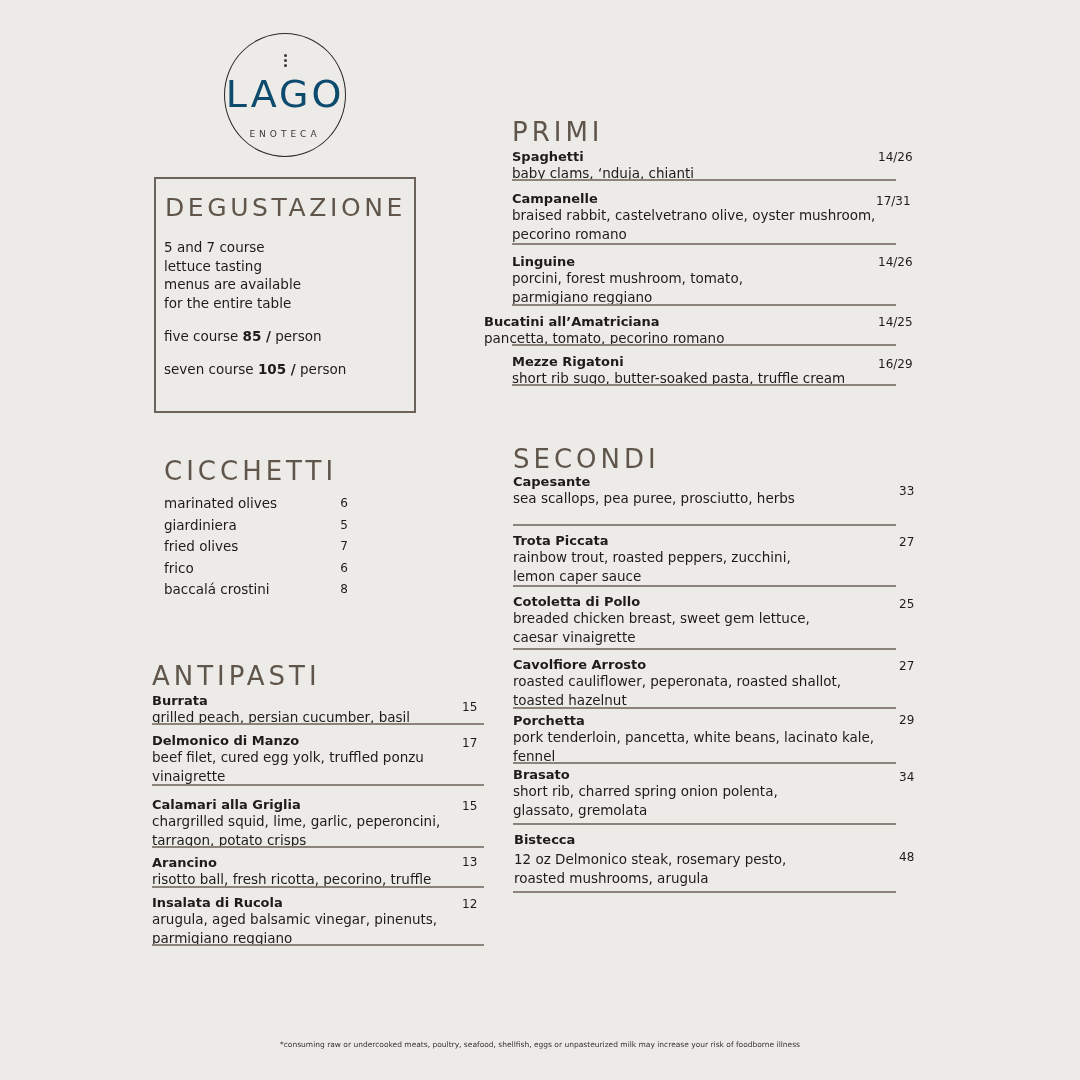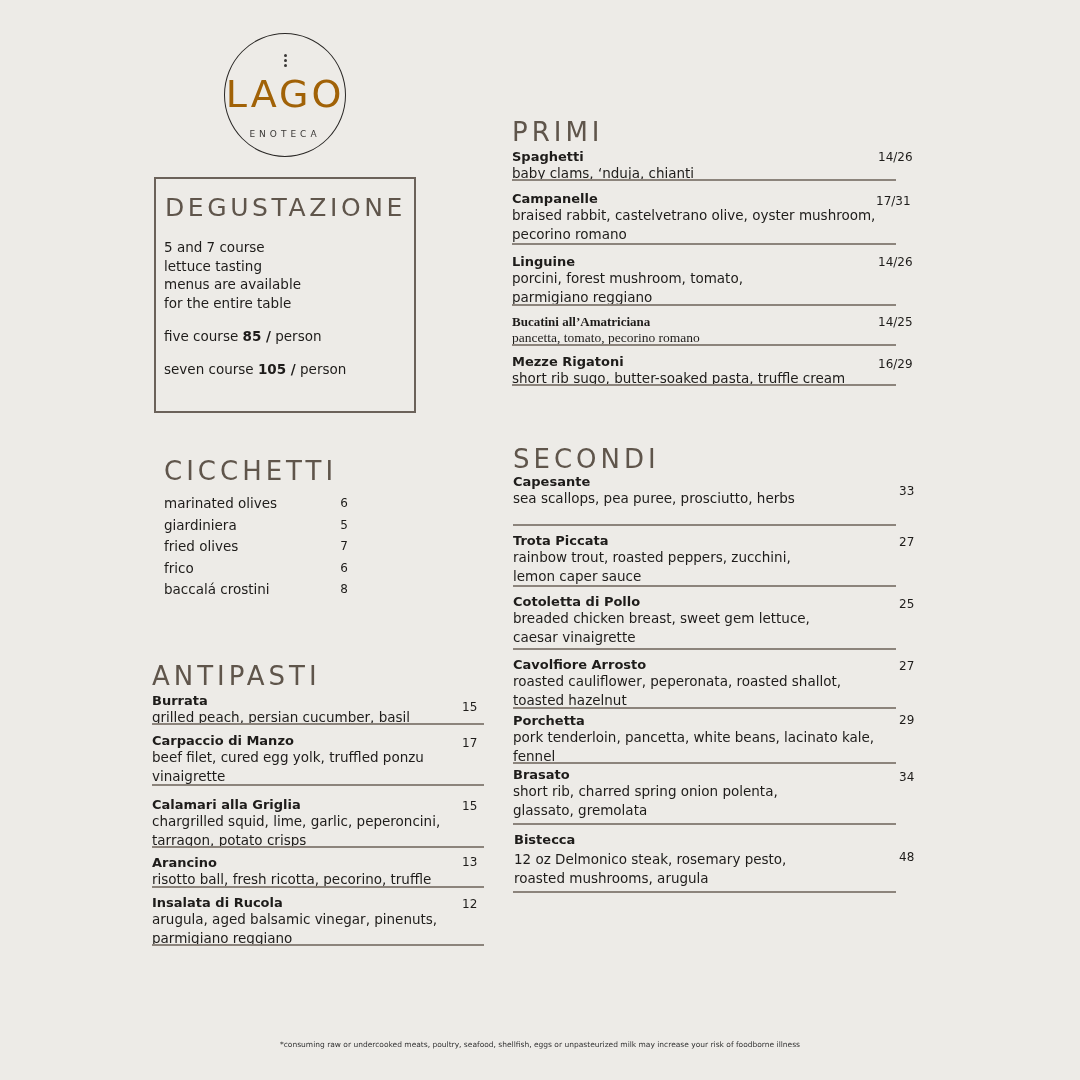--- a/index.html
+++ b/index.html
@@ -10,21 +10,21 @@
   .abs { position:absolute; }
   
   .logo {
     left:224px; top:33px; width:122px; height:124px; border:1.5px solid #2a2826; border-radius:50%;
     box-sizing:border-box;
   }
   .logo-dots { left:284px; top:54px; width:3px; }
   .logo-dots span { display:block; width:3px; height:3px; background:#3a3836; border-radius:50%; margin-bottom:2px; }
   .logo-title {
     left:224px; top:72px; width:122px; text-align:center; font-size:38px; letter-spacing:3px;
-    font-family:"DejaVu Sans", sans-serif; font-weight:normal; color:#a16207; line-height:44px;
+    font-family:"DejaVu Sans", sans-serif; font-weight:normal; color:#0c4a6e; line-height:44px;
   }
   .logo-sub {
     left:224px; top:122px; width:122px; text-align:center; font-size:9px; letter-spacing:4px; color:#3a3836;margin-top:7px;
   }
 
   .section-title {
     font-size:27px; letter-spacing:4px; color:#5f554b; font-weight:normal; line-height:30px;
   }
   .deg-box {
     left:154px; top:177px; width:262px; height:236px; border:2px solid #6b625a; box-sizing:border-box;
@@ -79,21 +79,21 @@
 <div class="abs section-title" style="left:152px; top:661px; font-size:26px;">ANTIPASTI</div>
 
 <div class="item" style="left:152px; top:693px; width:300px;">
   <div class="name">Burrata</div>
     <div class="desc">grilled peach, persian cucumber, basil</div>
 </div>
 <div class="abs" style="left:462px; top:700px; font-size:12px;">15</div>
 <div class="rule" style="left:152px; top:723px; width:332px;"></div>
 
 <div class="item" style="left:152px; top:733px; width:300px;">
-  <div class="name">Carpaccio di Manzo</div>
+  <div class="name">Delmonico di Manzo</div>
     <div class="desc">beef filet, cured egg yolk, truffled ponzu vinaigrette</div>
 </div>
 <div class="abs" style="left:462px; top:736px; font-size:12px;">17</div>
 <div class="rule" style="left:152px; top:784px; width:332px;"></div>
 
 <div class="item" style="left:152px; top:797px; width:305px;">
   <div class="name">Calamari alla Griglia</div>
     <div class="desc">chargrilled squid, lime, garlic, peperoncini, tarragon, potato crisps</div>
 </div>
 <div class="abs" style="left:462px; top:799px; font-size:12px;">15</div>
@@ -129,21 +129,21 @@
 <div class="abs" style="left:876px; top:194px; font-size:12px;">17/31</div>
 <div class="rule" style="left:512px; top:243px; width:384px;"></div>
 
 <div class="item" style="left:512px; top:254px; width:270px;">
   <div class="name">Linguine</div>
     <div class="desc">porcini, forest mushroom, tomato, parmigiano reggiano</div>
 </div>
 <div class="abs" style="left:878px; top:255px; font-size:12px;">14/26</div>
 <div class="rule" style="left:512px; top:304px; width:384px;"></div>
 
-<div class="item" style="left:512px; top:314px; width:380px;font-family:Liberation Serif, serif;">
+<div class="item" style="left:484px; top:314px; width:380px;">
   <div class="name">Bucatini all’Amatriciana</div>
     <div class="desc">pancetta, tomato, pecorino romano</div>
 </div>
 <div class="abs" style="left:878px; top:315px; font-size:12px;">14/25</div>
 <div class="rule" style="left:512px; top:344px; width:384px;"></div>
 
 <div class="item" style="left:512px; top:354px; width:380px;">
   <div class="name">Mezze Rigatoni</div>
     <div class="desc">short rib sugo, butter-soaked pasta, truffle cream</div>
 </div>

